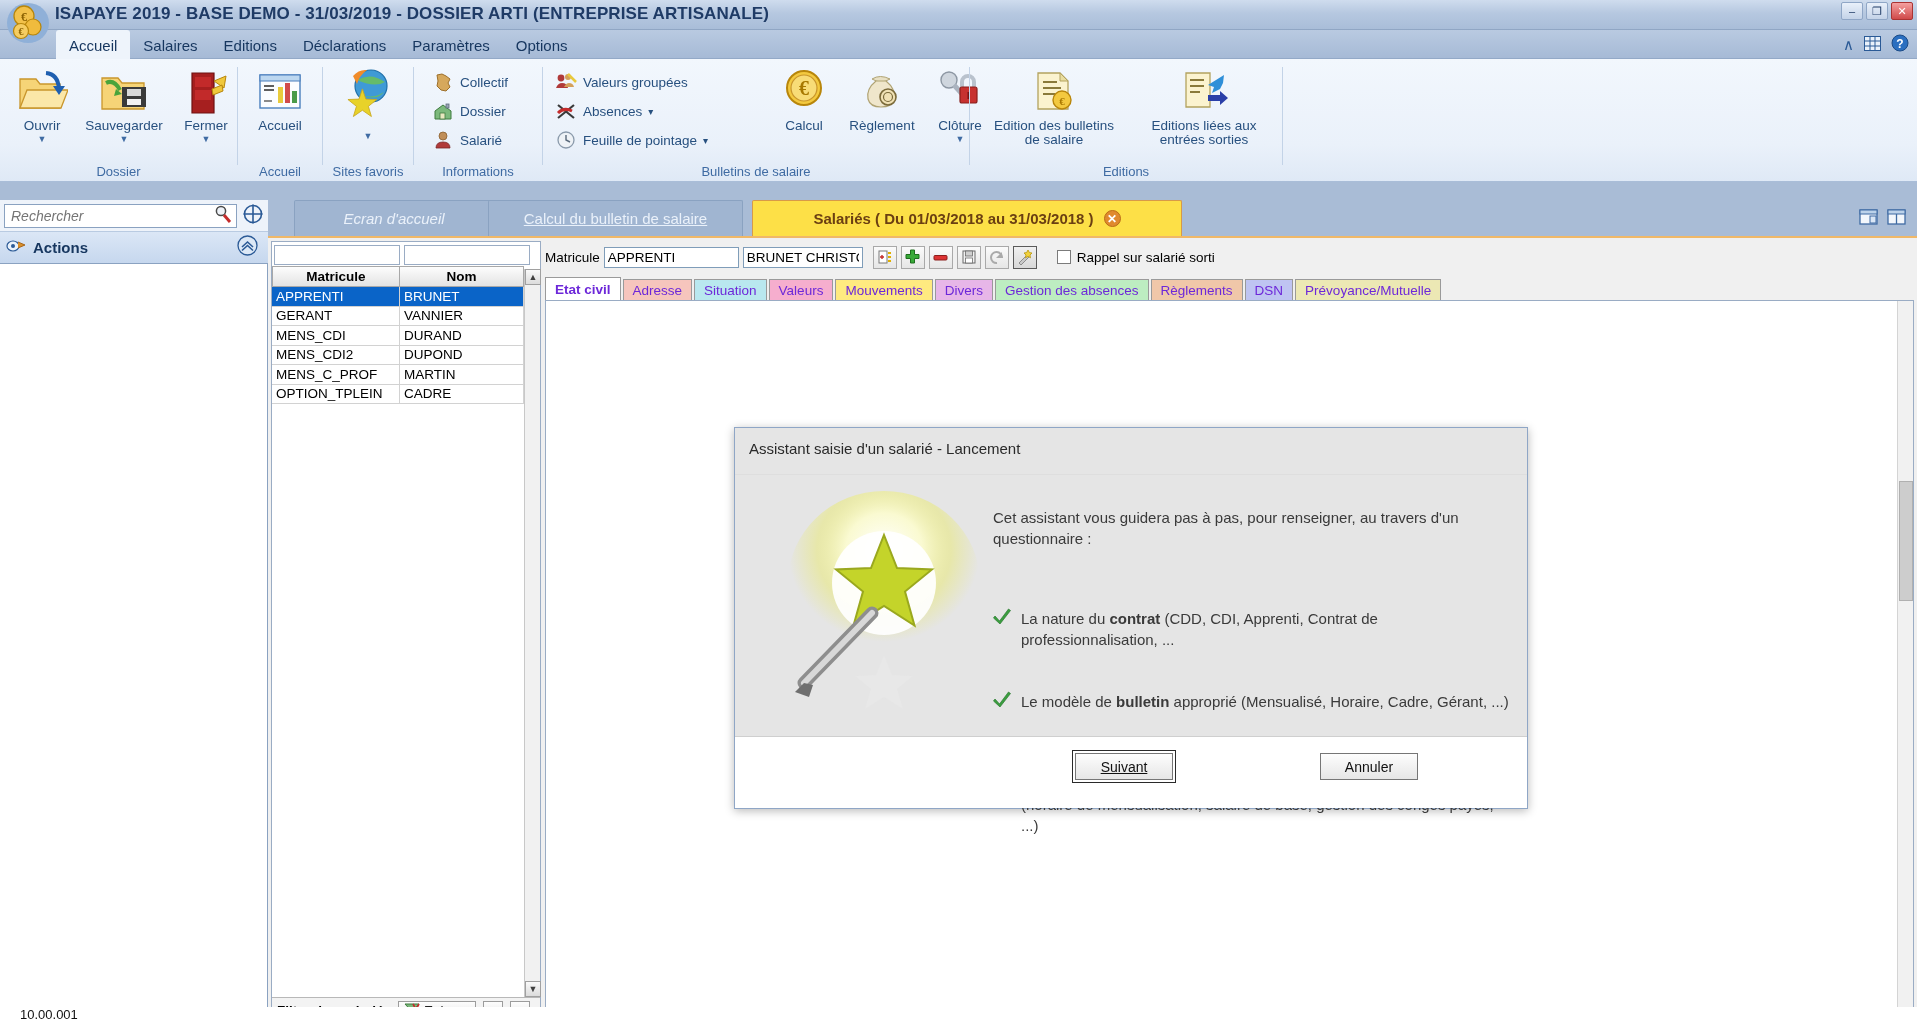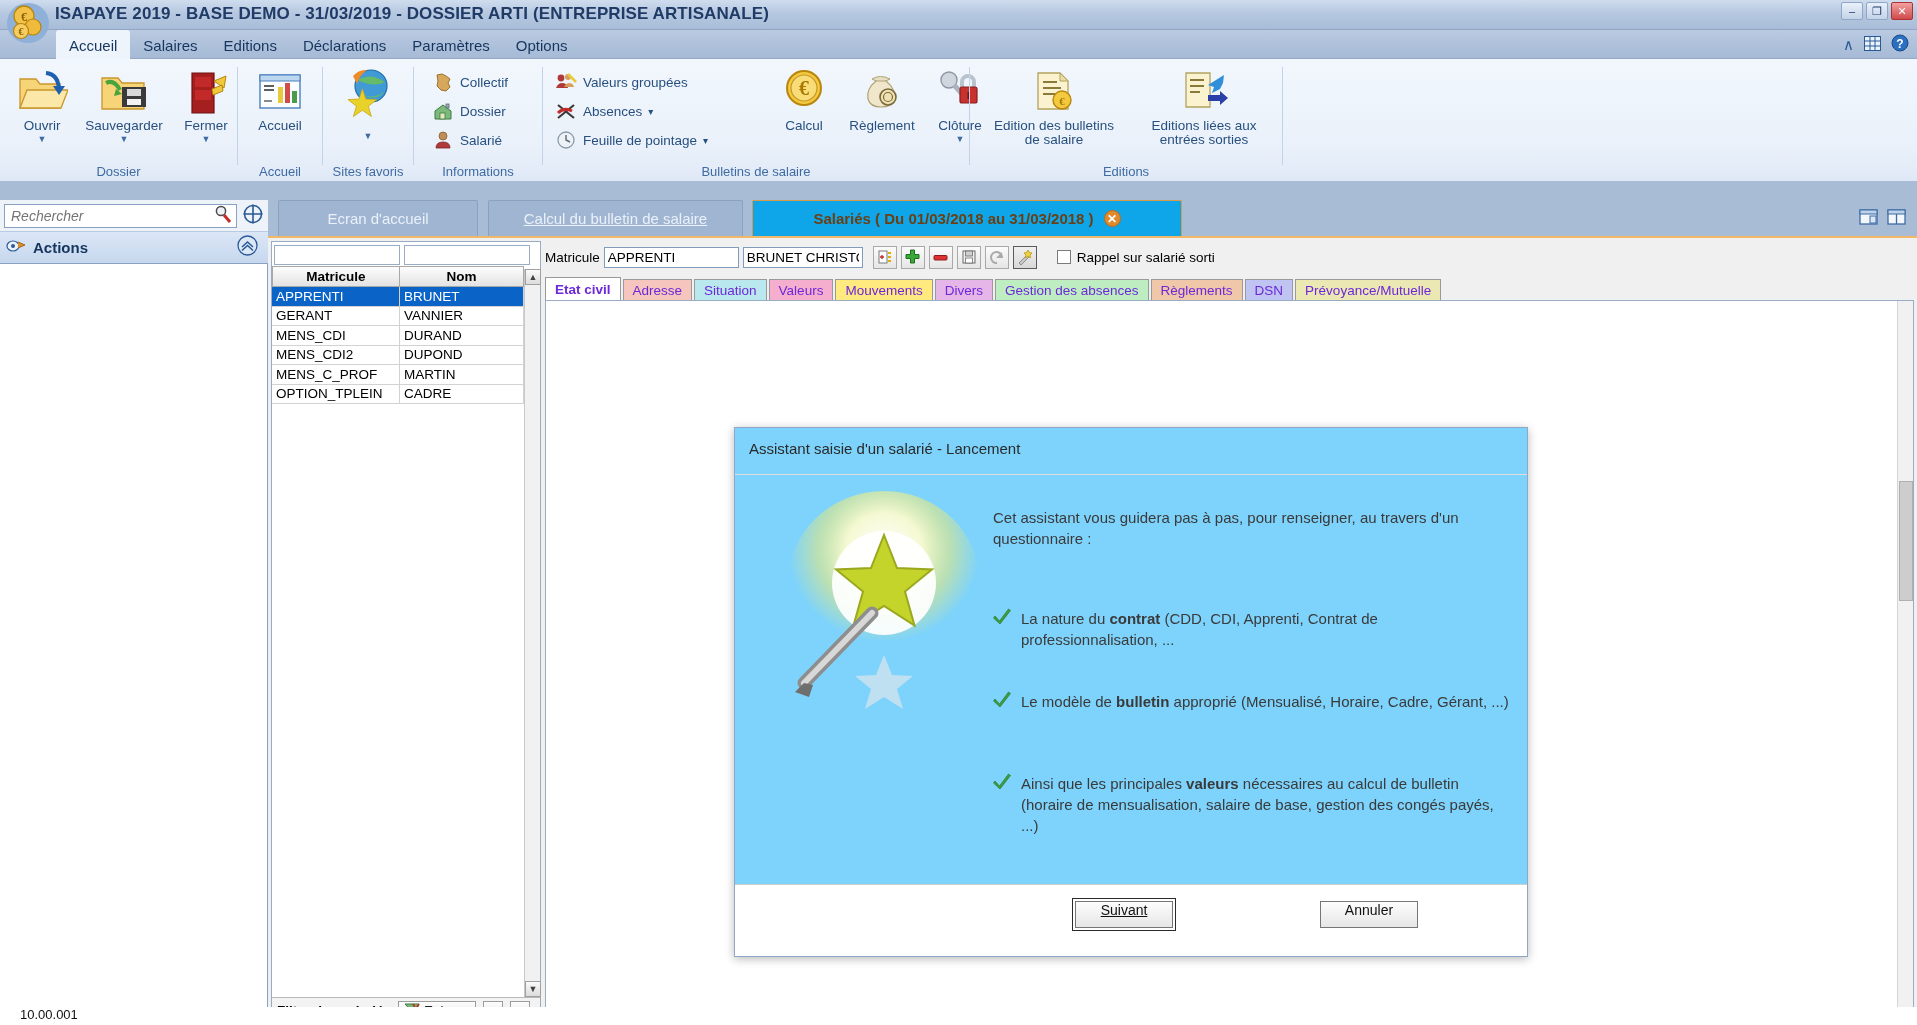--- a/index.html
+++ b/index.html
@@ -126,21 +126,21 @@
   }
   .doctab {
     position: absolute; top: 0; height: 36px;
     background: #a0b5d1; color: #eaf1fa;
     display:flex; align-items:center; justify-content:center;
     font-size: 15px; border: 1px solid #8aa2c1; border-bottom: none;
     border-top-left-radius: 2px; border-top-right-radius: 2px;
     cursor: default;
   }
   .doctab.active {
-    background: #0ea5e9; color: #6b3f12; font-weight: bold;
+    background: #fde047; color: #6b3f12; font-weight: bold;
     border-color: #d79a48;
   }
   .doctab .closex {
     margin-left: 10px; width: 17px; height: 17px; border-radius: 50%;
     background:#e08a2e; color:#fff; font-size:12px; line-height:17px; text-align:center;
     border: 1px solid #bb6c16;
   }
   .tabstrip-right { position:absolute; right: 10px; top: 8px; display:flex; gap: 8px; }
 
   
@@ -236,22 +236,22 @@
   .formbody {
     position:absolute; left:0; top: 59px; right: 0; bottom: 0;
     background: #fff; border: 1px solid #9aacc4;
   }
   .fbscroll-v {
     position:absolute; right:0; top:0; bottom:0; width: 16px; background:#f1f1f1; border-left:1px solid #d4d4d4;
   }
 
   
   .modal {
-    position: absolute; left: 734px; top: 427px; width: 794px; height: 530px;
-    background: #7dd3fc; border: 1px solid #8fa6c6;
+    position: absolute; left: 734px; top: 427px; width: 794px; height: 382px;
+    background: #e5e5e5; border: 1px solid #8fa6c6;
     box-shadow: 0 2px 9px rgba(0,0,0,.28);
   }
   .modal-title {
     position:absolute; left: 14px; top: 12px; font-size: 15px; color:#2a2a2a;
   }
   .modal-sep {
     position:absolute; left: 0; top: 46px; width: 100%; height: 1px; background: #dedede;
   }
   .modal-body { position:absolute; left: 0; top: 47px; right:0; bottom: 72px; }
   .wand {
@@ -267,21 +267,21 @@
     display:flex; gap: 10px; align-items: flex-start;
   }
   .check { color:#2f9e3f; font-size: 17px; line-height: 19px; }
   .modal-footer {
     position:absolute; left:0; right:0; bottom:0; height: 72px;
     border-top: 1px solid #cfcfcf; background:#fff;
   }
   .dlgbtn {
     position:absolute; top: 16px; height: 27px; width: 98px;
     border: 1px solid #767676; background: linear-gradient(to bottom,#fdfdfd,#e6e6e6);
-    font-size: 14px; color:#111; display:flex; justify-content:center;
+    font-size: 14px; color:#111; display:flex; align-items:center; justify-content:center;
     font-family:"Liberation Sans", sans-serif;
   }
   .dlgbtn.primary { outline: 1px solid #2a2a2a; outline-offset: 2px; }
   .dlgbtn .u { text-decoration: underline; }
 
   
   .statusbar {
     position: absolute; left: 0; bottom: 0; width: 1917px; height: 18px;
     background: #ffffff;
   }
@@ -596,21 +596,21 @@
         <span style="margin-left:auto;margin-right:4px;">
           <svg width="21" height="21" viewBox="0 0 21 21">
               <circle cx="10.5" cy="10.5" r="9.5" fill="#dce8f6" stroke="#2b5a96" stroke-width="1.3"></circle>
               <path d="M5 12 l5.5 -5 l5.5 5 M5 15.5 l5.5 -5 l5.5 5" fill="none" stroke="#2b5a96" stroke-width="1.6"></path>
             </svg>
         </span>
       </div>
     </div>
 
     <div class="tabstrip">
-      <div class="doctab" style="left:10px;width:200px;">
+      <div class="doctab" style="left:26px;width:200px;font-style:italic;">
         <span>Ecran d'accueil</span>
       </div>
       <div class="doctab" style="left:220px;width:255px;text-decoration:underline;">
         <span>Calcul du bulletin de salaire</span>
       </div>
       <div class="doctab active" style="left:484px;width:430px;">
         <span>Salariés ( Du 01/03/2018 au 31/03/2018 )</span>
         <span class="closex">✕</span>
       </div>
       <div class="tabstrip-right">

